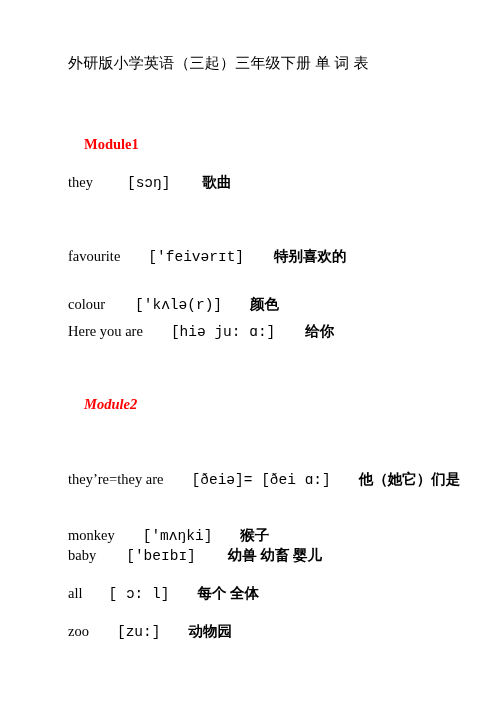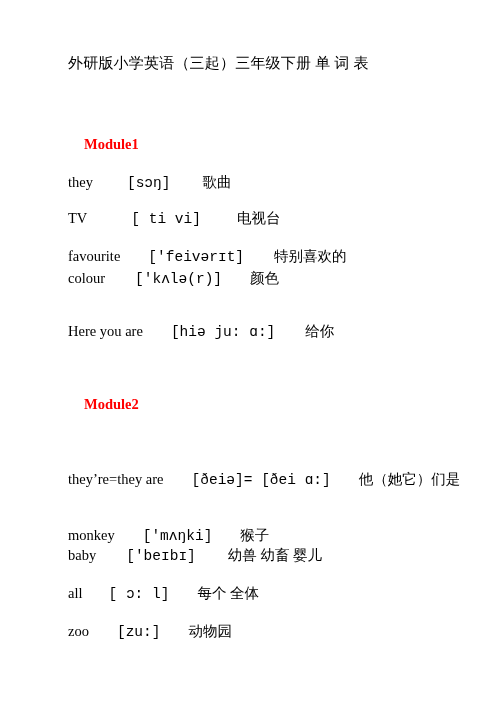--- a/index.html
+++ b/index.html
@@ -36,68 +36,66 @@
   .module-heading {
     position: absolute;
     left: 84px;
     font-size: 14.5px;
     font-weight: bold;
     color: #ff0000;
     line-height: 20px;
     white-space: nowrap;
   }
   .module-heading.m1 { top: 134px; }
-  .module-heading.m2 { top: 394px; }
+  .module-heading.m2 { top: 394px; font-style: italic; }
 
   .entry {
     position: absolute;
     left: 68px;
     font-size: 14.5px;
     line-height: 21px;
     white-space: nowrap;
   }
   .entry .word {
     display: inline-block;
     vertical-align: baseline;
   }
   .entry .phon {
     display: inline-block;
     vertical-align: baseline;
     font-family: Liberation Mono, monospace;
   }
   .entry .mean {
     display: inline-block;
     vertical-align: baseline;
+    font-weight: bold;
   }
   
   .gap-a { display: inline-block; }
   .gap-b { display: inline-block; }
 </style>
 </head>
 <body>
 
 <div class="page">
 
   <div class="doc-title">外研版小学英语（三起）三年级下册 单 词 表</div>
 
   <div class="module-heading m1">Module1</div>
 
   <div class="entry" style="top:172px">
     <span class="word">they</span><span class="gap-a" style="width:34px"></span><span class="phon">[sɔŋ]</span><span class="gap-b" style="width:32px"></span><span class="mean">歌曲</span>
   </div>
 
-  <div class="entry" style="top:208px">
-    <span class="word">TV</span><span class="gap-a" style="width:44px"></span><span class="phon">[ ti vi]</span><span class="gap-b" style="width:36px"></span><span class="mean">电视台</span>
-  </div>
 
   <div class="entry" style="top:246px">
     <span class="word">favourite</span><span class="gap-a" style="width:28px"></span><span class="phon">['feivərɪt]</span><span class="gap-b" style="width:30px"></span><span class="mean">特别喜欢的</span>
   </div>
 
-  <div class="entry" style="top:268px">
+  <div class="entry" style="top:294px">
     <span class="word">colour</span><span class="gap-a" style="width:30px"></span><span class="phon">['kʌlə(r)]</span><span class="gap-b" style="width:28px"></span><span class="mean">颜色</span>
   </div>
 
   <div class="entry" style="top:321px">
     <span class="word">Here you are</span><span class="gap-a" style="width:28px"></span><span class="phon">[hiə ju: ɑ:]</span><span class="gap-b" style="width:30px"></span><span class="mean">给你</span>
   </div>
 
   <div class="module-heading m2">Module2</div>
 
 

